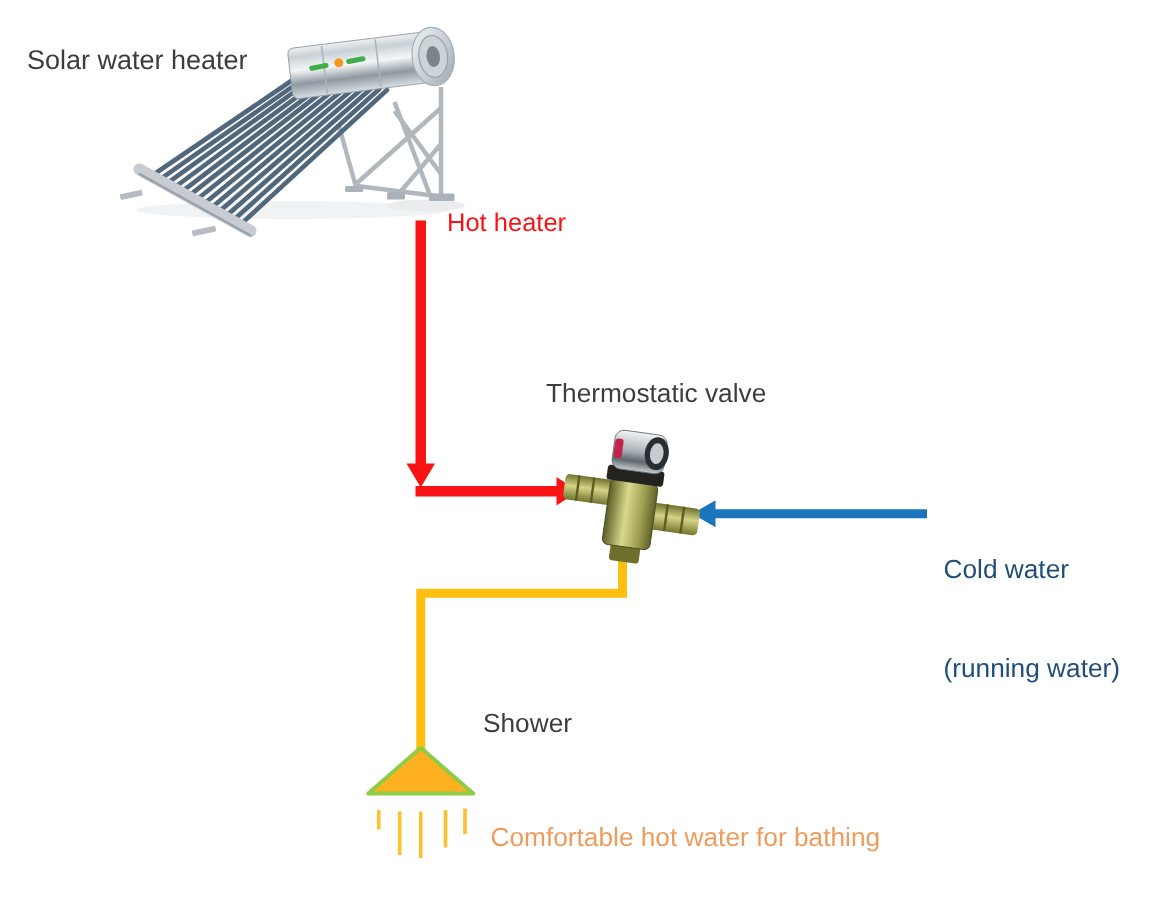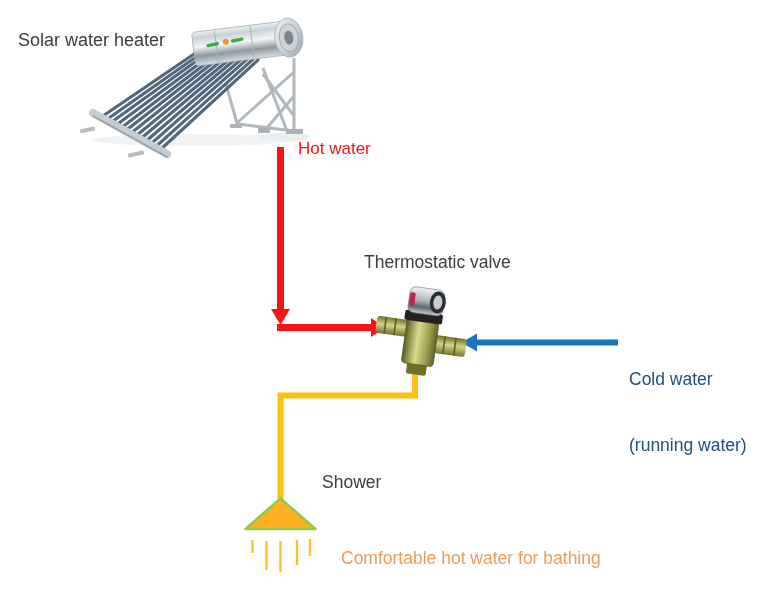--- a/index.html
+++ b/index.html
@@ -157,25 +157,25 @@
       <line x1="252.5" y1="540" x2="252.5" y2="553"></line>
       <line x1="266.5" y1="541" x2="266.5" y2="570"></line>
       <line x1="280.5" y1="541" x2="280.5" y2="572"></line>
       <line x1="297" y1="540" x2="297" y2="565"></line>
       <line x1="310" y1="539" x2="310" y2="556"></line>
     </g>
   </svg>
 
   <div class="lbl lbl-title" style="left:18px;top:30px;">Solar water heater</div>
 
-  <div class="lbl lbl-hot" style="left:298px;top:139px;">Hot water</div>
+  <div class="lbl lbl-hot" style="left:298px;top:139px;">Hot heater</div>
 
   <div class="lbl lbl-dark" style="left:364px;top:252px;">Thermostatic valve</div>
 
   <div class="lbl lbl-cold" style="left:629px;top:324px;">
     <div>Cold water</div>
     <div>(running water)</div>
   </div>
 
   <div class="lbl lbl-dark" style="left:322px;top:472px;">Shower</div>
 
-  <div class="lbl lbl-caption" style="left:327px;top:548px;margin-left:14px;">Comfortable hot water for bathing</div>
+  <div class="lbl lbl-caption" style="left:327px;top:548px;">Comfortable hot water for bathing</div>
 </div>
 
 </body></html>

